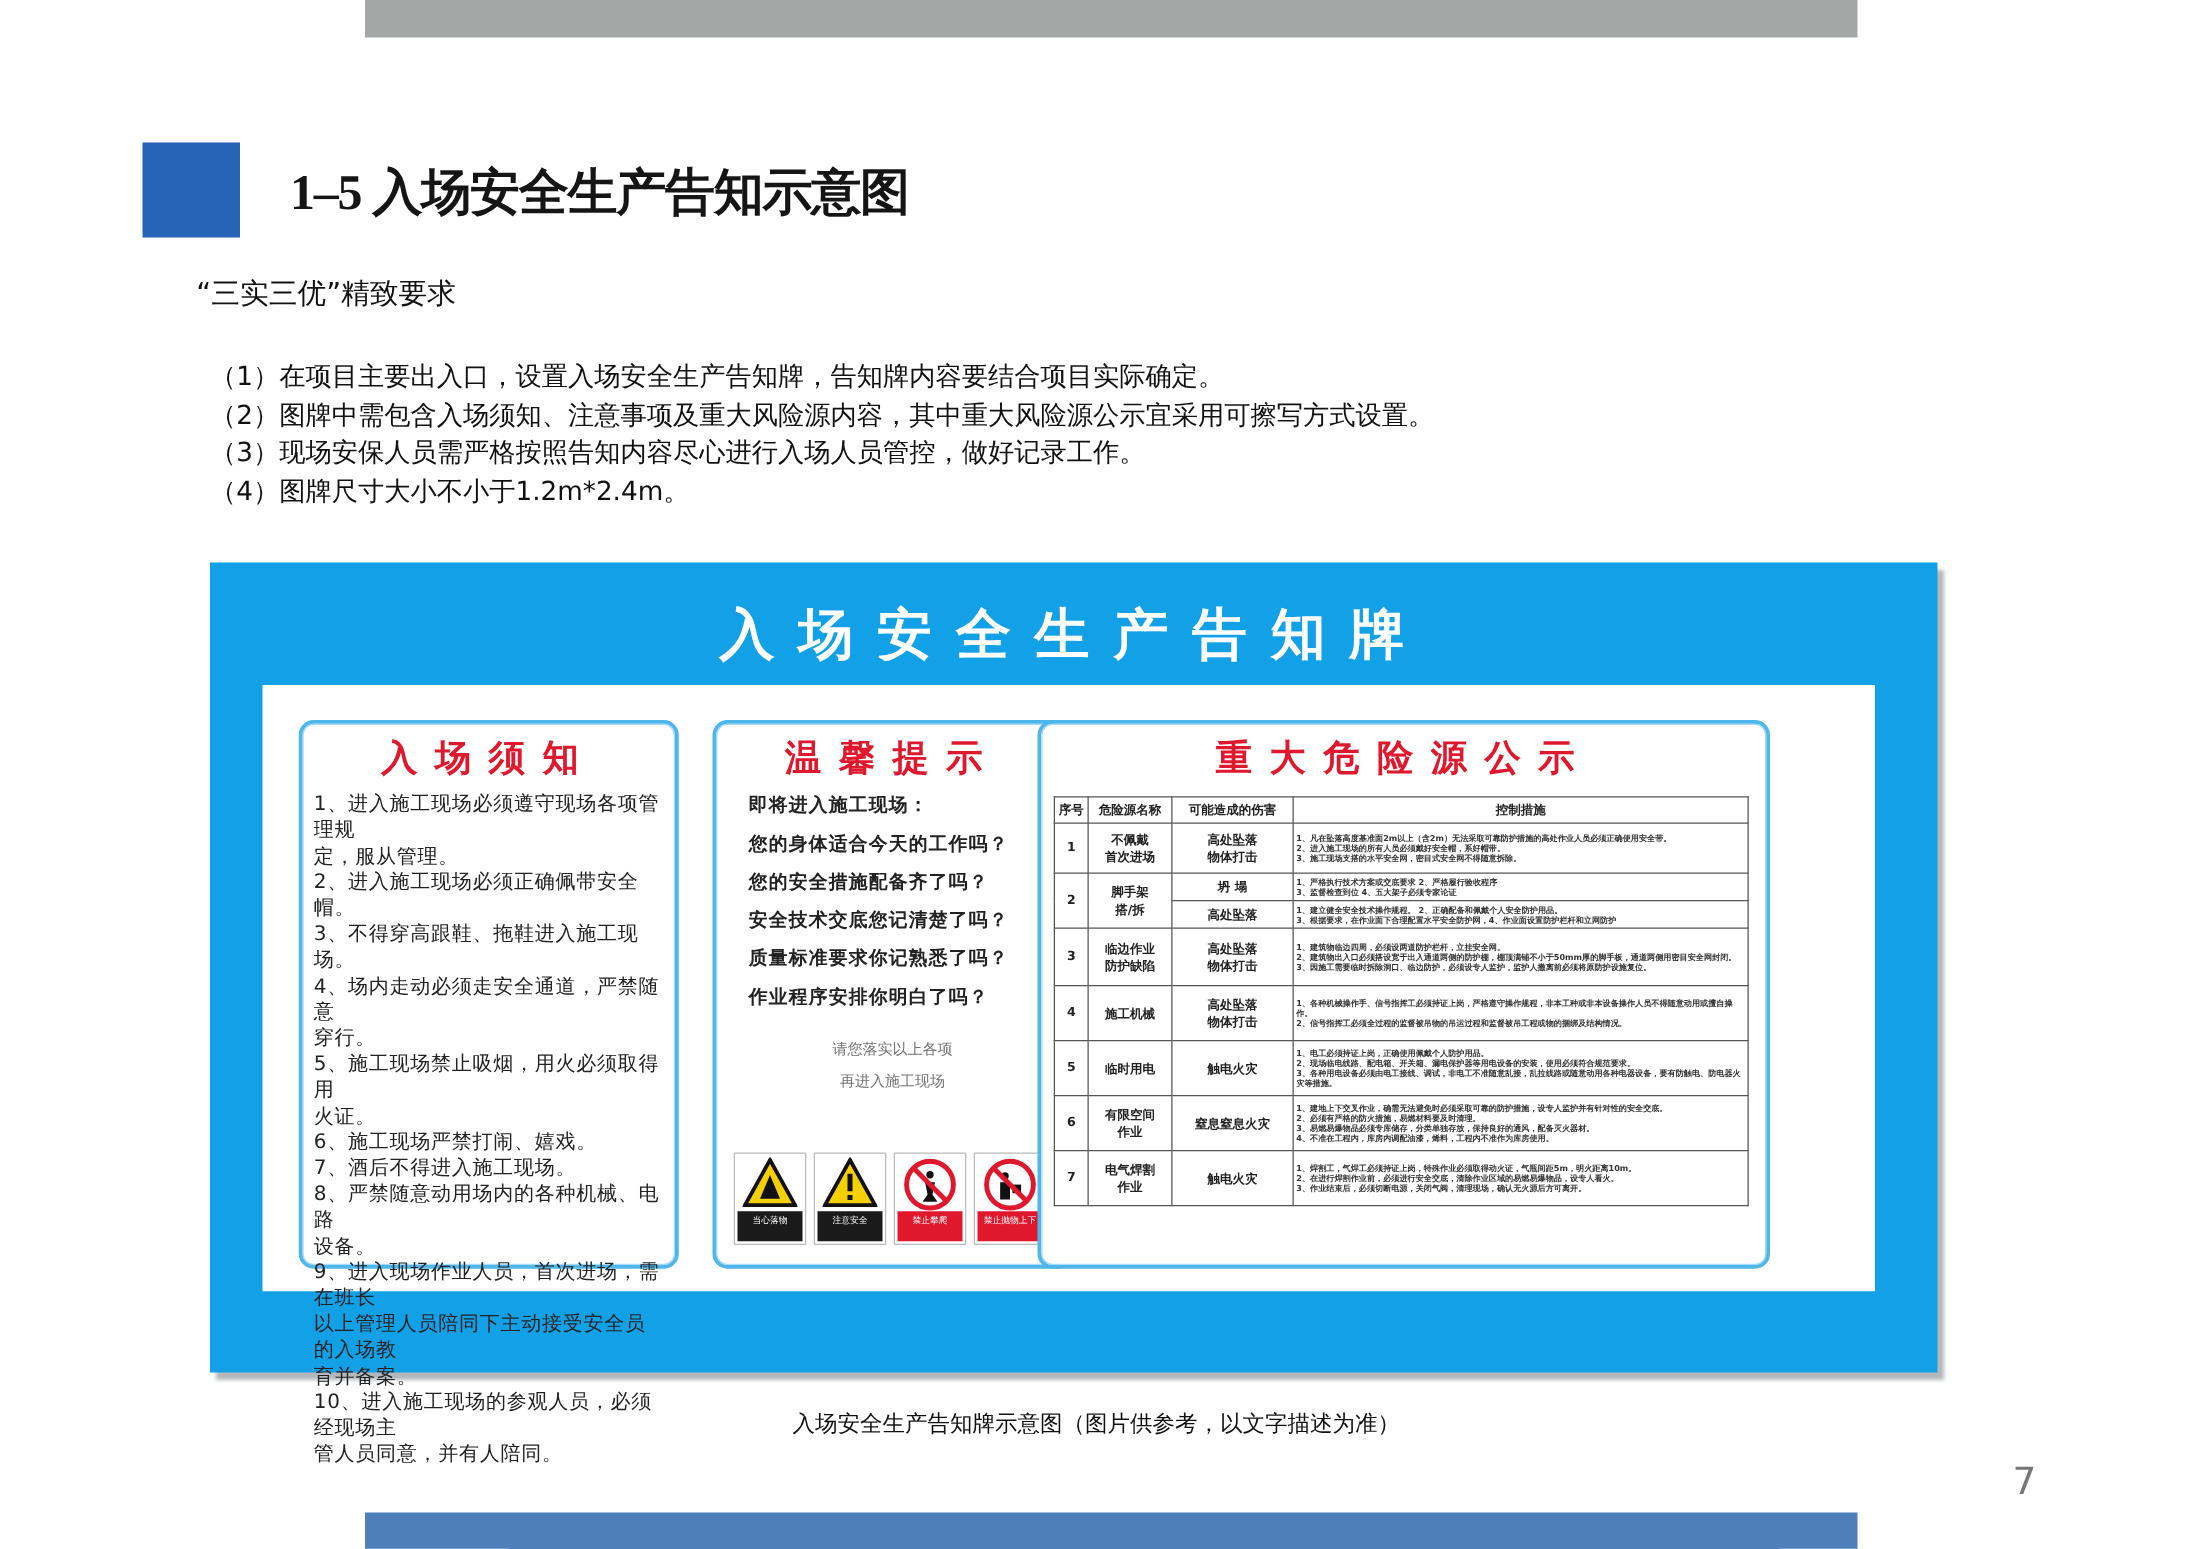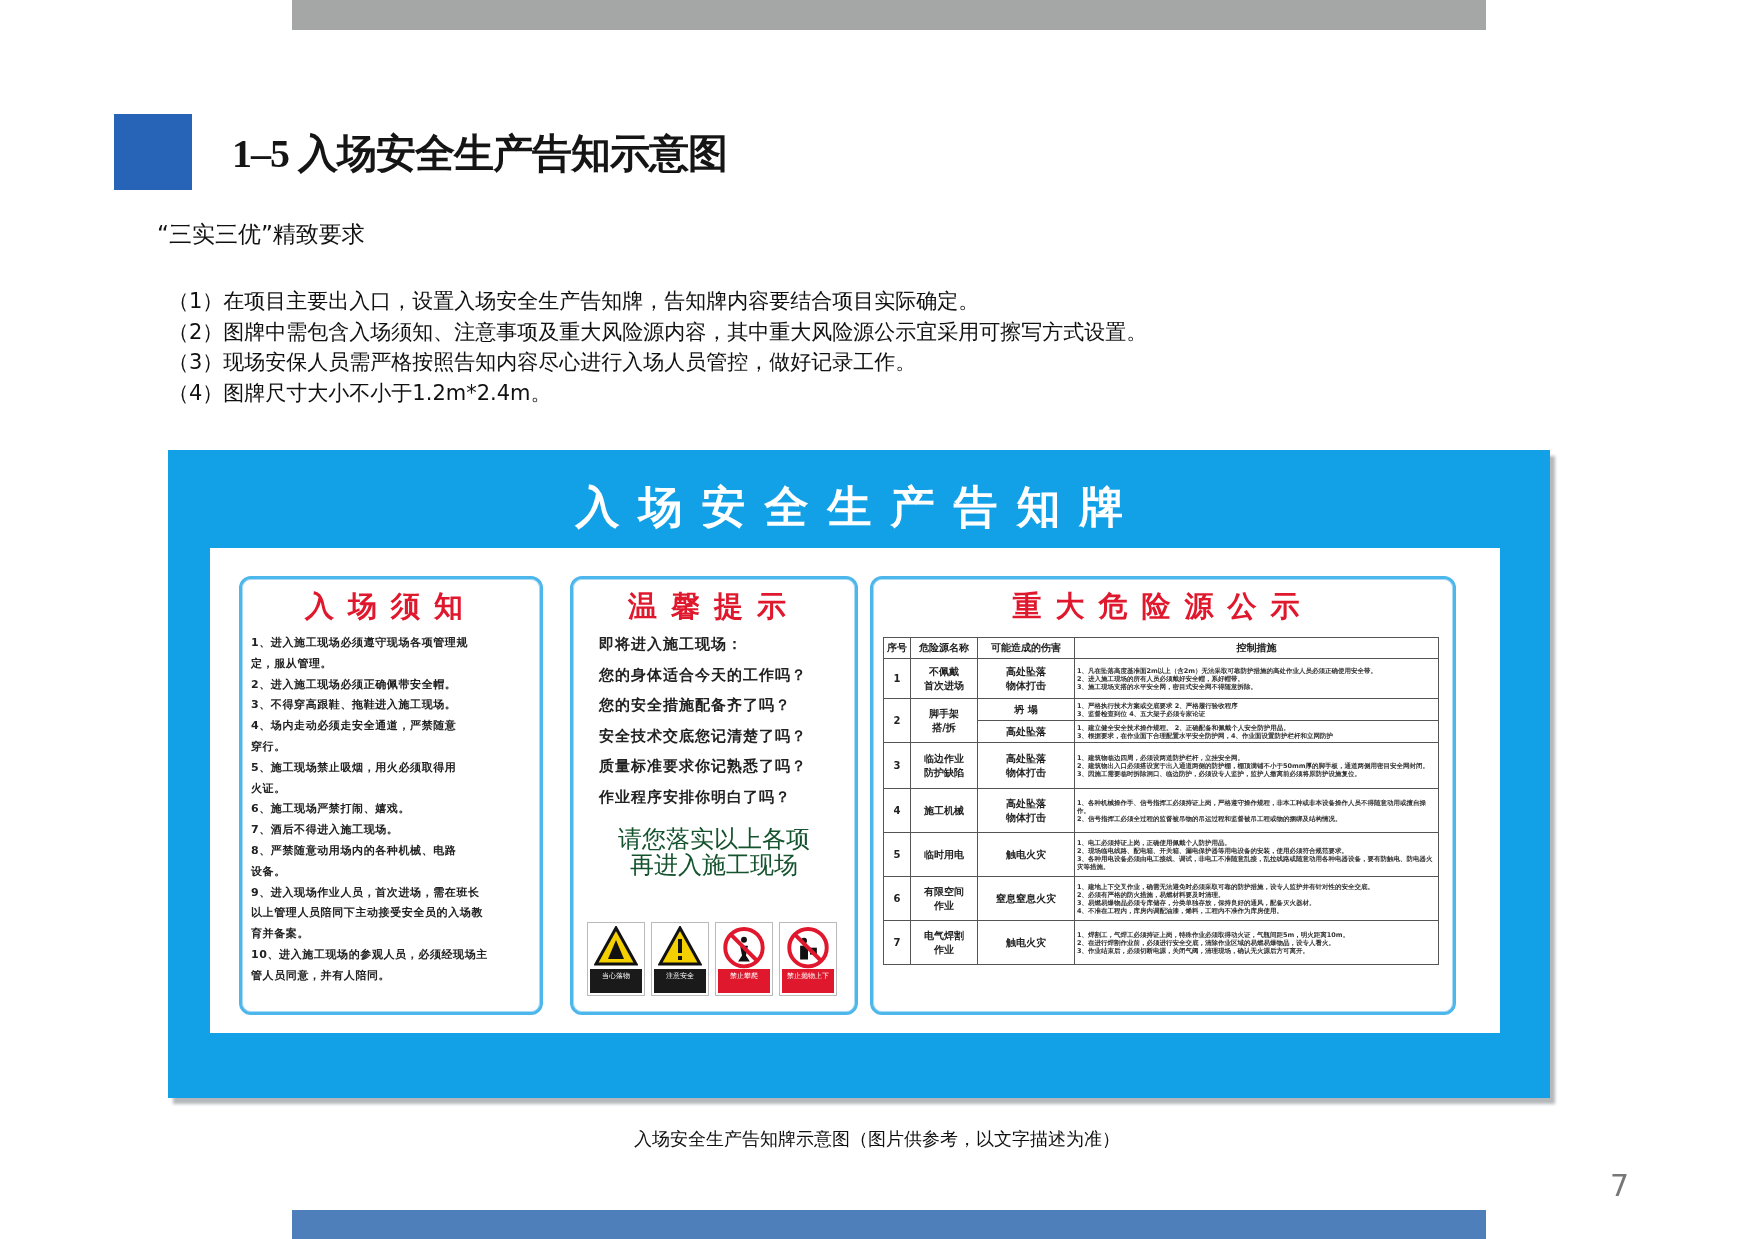--- a/index.html
+++ b/index.html
@@ -20,26 +20,26 @@
   
   .sign { left:168px; top:450px; width:1382px; height:648px; background:#12a0e6;
           box-shadow:5px 6px 3px #b4b8bb; }
   .sign-title { left:0; top:28px; width:100%; text-align:center; color:#fff; font-weight:bold;
                 font-size:44px; letter-spacing:19px; white-space:nowrap; }
   .sign-inner { left:42px; top:98px; width:1290px; height:485px; background:#fff; }
   .panel { position:absolute; top:28px; height:433px; border:3px solid #4db6ea; border-radius:12px; background:#fff;
            box-shadow:0 0 0 1px #a9dbf5 inset; }
   .p1 { left:29px; width:298px; }
   .p2 { left:360px; width:282px; }
-  .p3 { left:660px; width:580px; }
+  .p3 { left:620px; width:580px; }
   .ptitle { text-align:center; color:#e0182d; font-weight:bold; font-size:29px; letter-spacing:14px; margin-top:8px; white-space:nowrap; }
-  .p1 .body { font-size:11px; font-weight:bold; line-height:20.8px; color:#222; padding:6px 9px 0 9px; }
+  .p1 .body { font-size:16px; font-weight:normal; line-height:20.8px; color:#222; padding:6px 9px 0 9px; }
   .p1 .body div { letter-spacing:0.6px; }
   .p2 .body { font-size:15px; font-weight:bold; line-height:30.5px; color:#222; padding:2px 0 0 26px; letter-spacing:1px; }
-  .p2 .warn { color:#14532d; font-size:24px; text-align:center; line-height:26px; margin-top:14px; font-weight:normal; }
+  .p2 .warn { color:#737373; font-size:12px; text-align:center; line-height:26px; margin-top:14px; font-weight:normal; }
   .icons { position:absolute; left:14px; bottom:16px; display:flex; gap:6px; }
   .sicon { width:56px; height:72px; border:1px solid #bbb; display:flex; flex-direction:column; align-items:center; justify-content:space-between; background:#fff; }
   .sicon svg { margin-top:3px; }
   .sicon .lab { width:52px; height:24px; font-size:7px; color:#fff; text-align:center; line-height:14px; margin-bottom:2px; white-space:nowrap; overflow:hidden; }
 
   table.haz { position:absolute; left:10px; top:58px; width:556px; border-collapse:collapse; font-size:10px; color:#222; }
   table.haz th, table.haz td { border:1.4px solid #555; text-align:center; padding:1px 2px; font-weight:bold; }
   table.haz th { height:18px; font-size:10px;margin-top:36px; }
   table.haz td.ctl { text-align:left; font-size:6.5px; line-height:8px; color:#333; font-weight:bold; }
   table.haz td.num { width:22px; }

